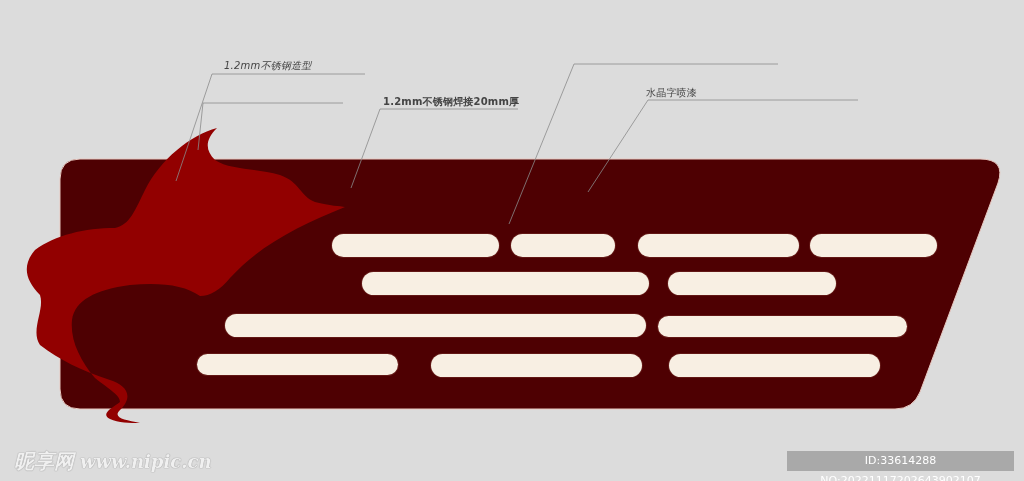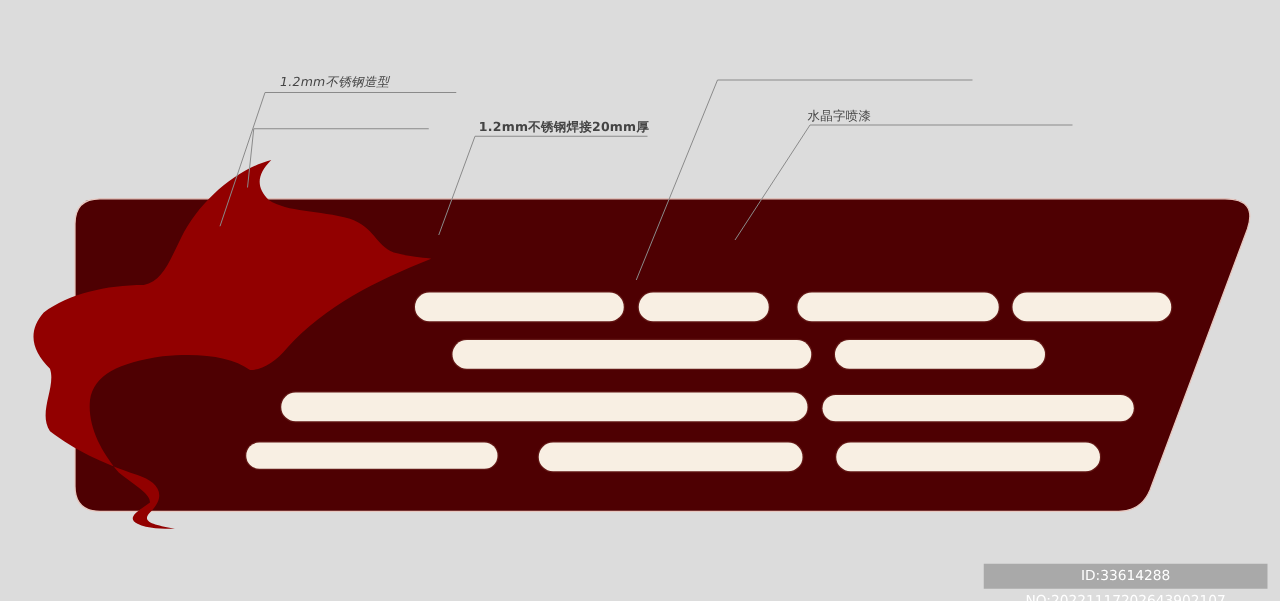--- a/index.html
+++ b/index.html
@@ -68,15 +68,18 @@
   <div class="bar" style="left:362px;top:272px;width:287px;"></div>
   <div class="bar" style="left:668px;top:272px;width:168px;"></div>
 
   <div class="bar" style="left:225px;top:314px;width:421px;"></div>
   <div class="bar" style="left:658px;top:316px;width:249px;height:21px;"></div>
 
   <div class="bar" style="left:197px;top:354px;width:201px;height:21px;"></div>
   <div class="bar" style="left:431px;top:354px;width:211px;"></div>
   <div class="bar" style="left:669px;top:354px;width:211px;"></div>
 
+  <div class="watermark">
+    <span>昵享网</span><span class="url">www.nipic.cn</span>
+  </div>
 
   <div class="idtag">ID:33614288 NO:20221117202643902107</div>
 </div>
 
 </body></html>

